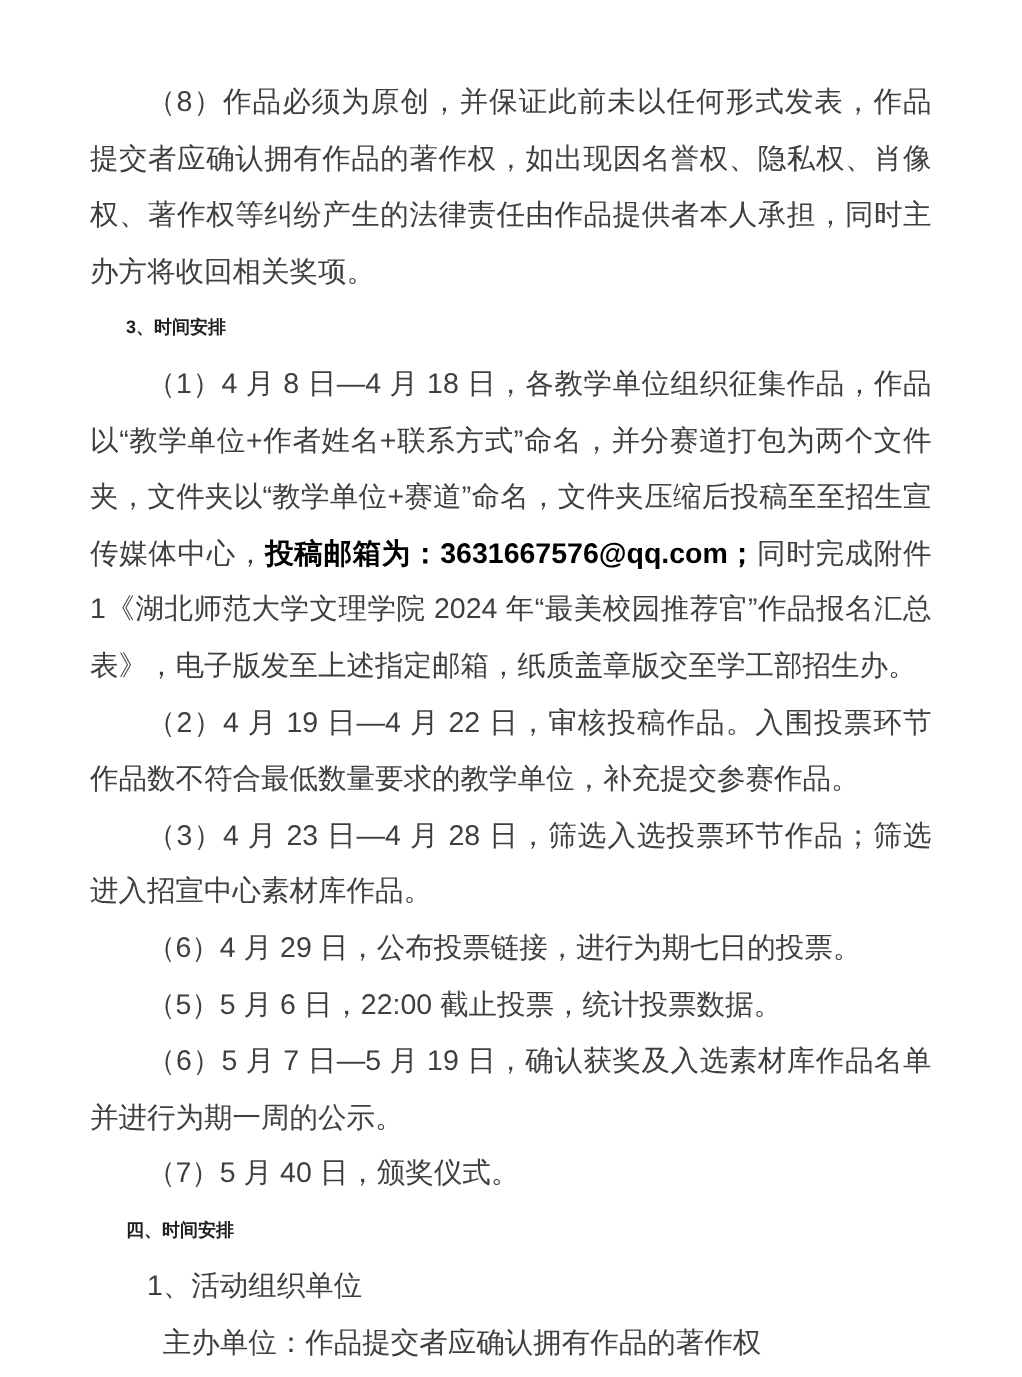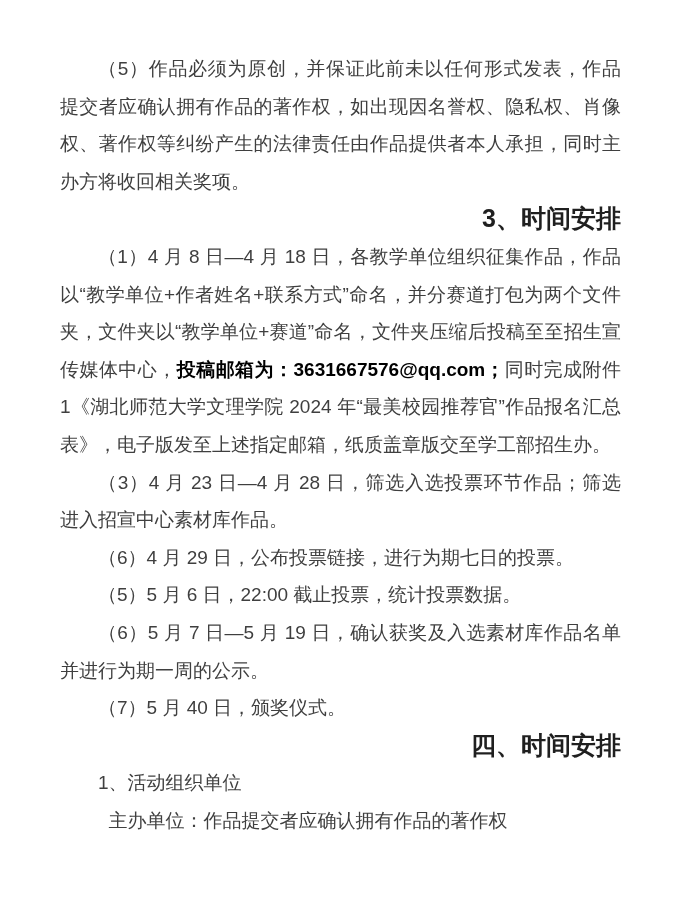--- a/index.html
+++ b/index.html
@@ -21,44 +21,45 @@
     text-align: justify;
   }
   .para {
     margin: 0;
     text-indent: 2em;
     word-break: break-all;
   }
   .heading {
     margin: 0;
     text-indent: 2em;
-    font-size: 25px;
+    font-size: 12px;
     font-weight: bold;
     color: #1f1f1f;
-    text-align: right;
+    text-align: left;
   }
   .inline-bold {
     font-weight: bold;
     color: #000000;
   }
   .host-line {
     text-indent: 2.55em;
   }
 </style>
 </head>
 <body>
 
 <div class="page">
 
-  <p class="para">（5）作品必须为原创，并保证此前未以任何形式发表，作品提交者应确认拥有作品的著作权，如出现因名誉权、隐私权、肖像权、著作权等纠纷产生的法律责任由作品提供者本人承担，同时主办方将收回相关奖项。</p>
+  <p class="para">（8）作品必须为原创，并保证此前未以任何形式发表，作品提交者应确认拥有作品的著作权，如出现因名誉权、隐私权、肖像权、著作权等纠纷产生的法律责任由作品提供者本人承担，同时主办方将收回相关奖项。</p>
 
   <h3 class="heading">3、时间安排</h3>
 
   <p class="para"><span>（1）4 月 8 日—4 月 18 日，各教学单位组织征集作品，作品以“教学单位+作者姓名+联系方式”命名，并分赛道打包为两个文件夹，文件夹以“教学单位+赛道”命名，文件夹压缩后投稿至至招生宣传媒体中心，</span><span class="inline-bold">投稿邮箱为：3631667576@qq.com；</span><span>同时完成附件 1《湖北师范大学文理学院 2024 年“最美校园推荐官”作品报名汇总表》，电子版发至上述指定邮箱，纸质盖章版交至学工部招生办。</span></p>
 
+  <p class="para">（2）4 月 19 日—4 月 22 日，审核投稿作品。入围投票环节作品数不符合最低数量要求的教学单位，补充提交参赛作品。</p>
 
   <p class="para">（3）4 月 23 日—4 月 28 日，筛选入选投票环节作品；筛选进入招宣中心素材库作品。</p>
 
   <p class="para">（6）4 月 29 日，公布投票链接，进行为期七日的投票。</p>
 
   <p class="para">（5）5 月 6 日，22:00 截止投票，统计投票数据。</p>
 
   <p class="para">（6）5 月 7 日—5 月 19 日，确认获奖及入选素材库作品名单并进行为期一周的公示。</p>
 
   <p class="para">（7）5 月 40 日，颁奖仪式。</p>

